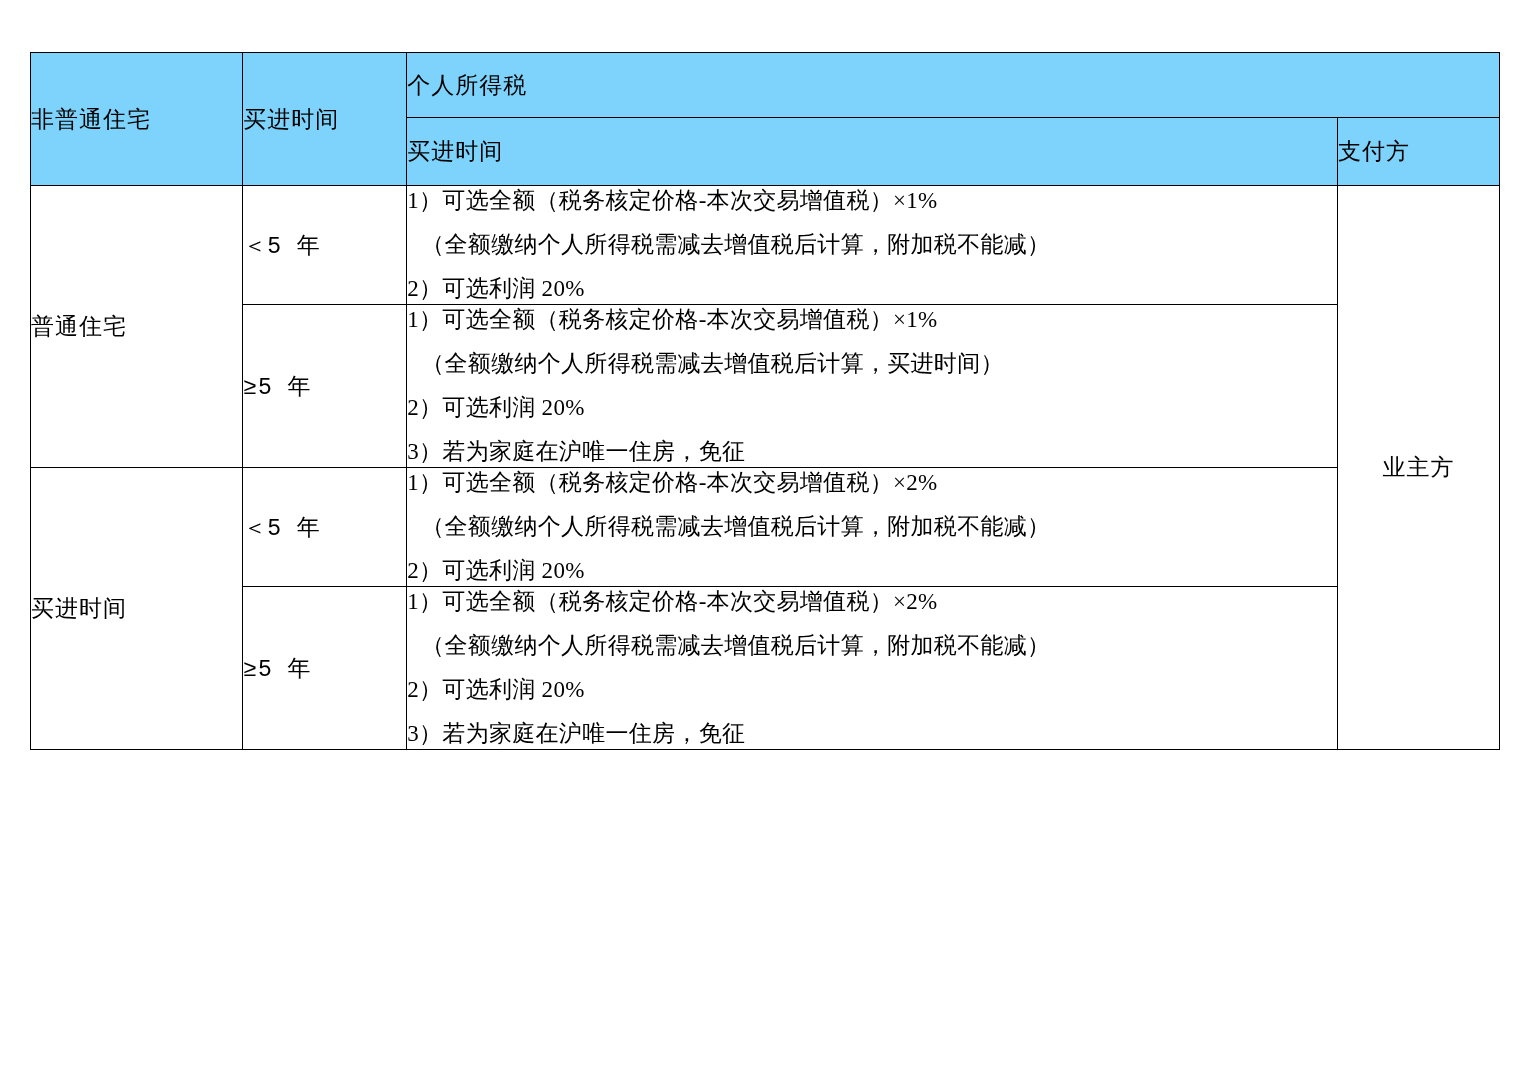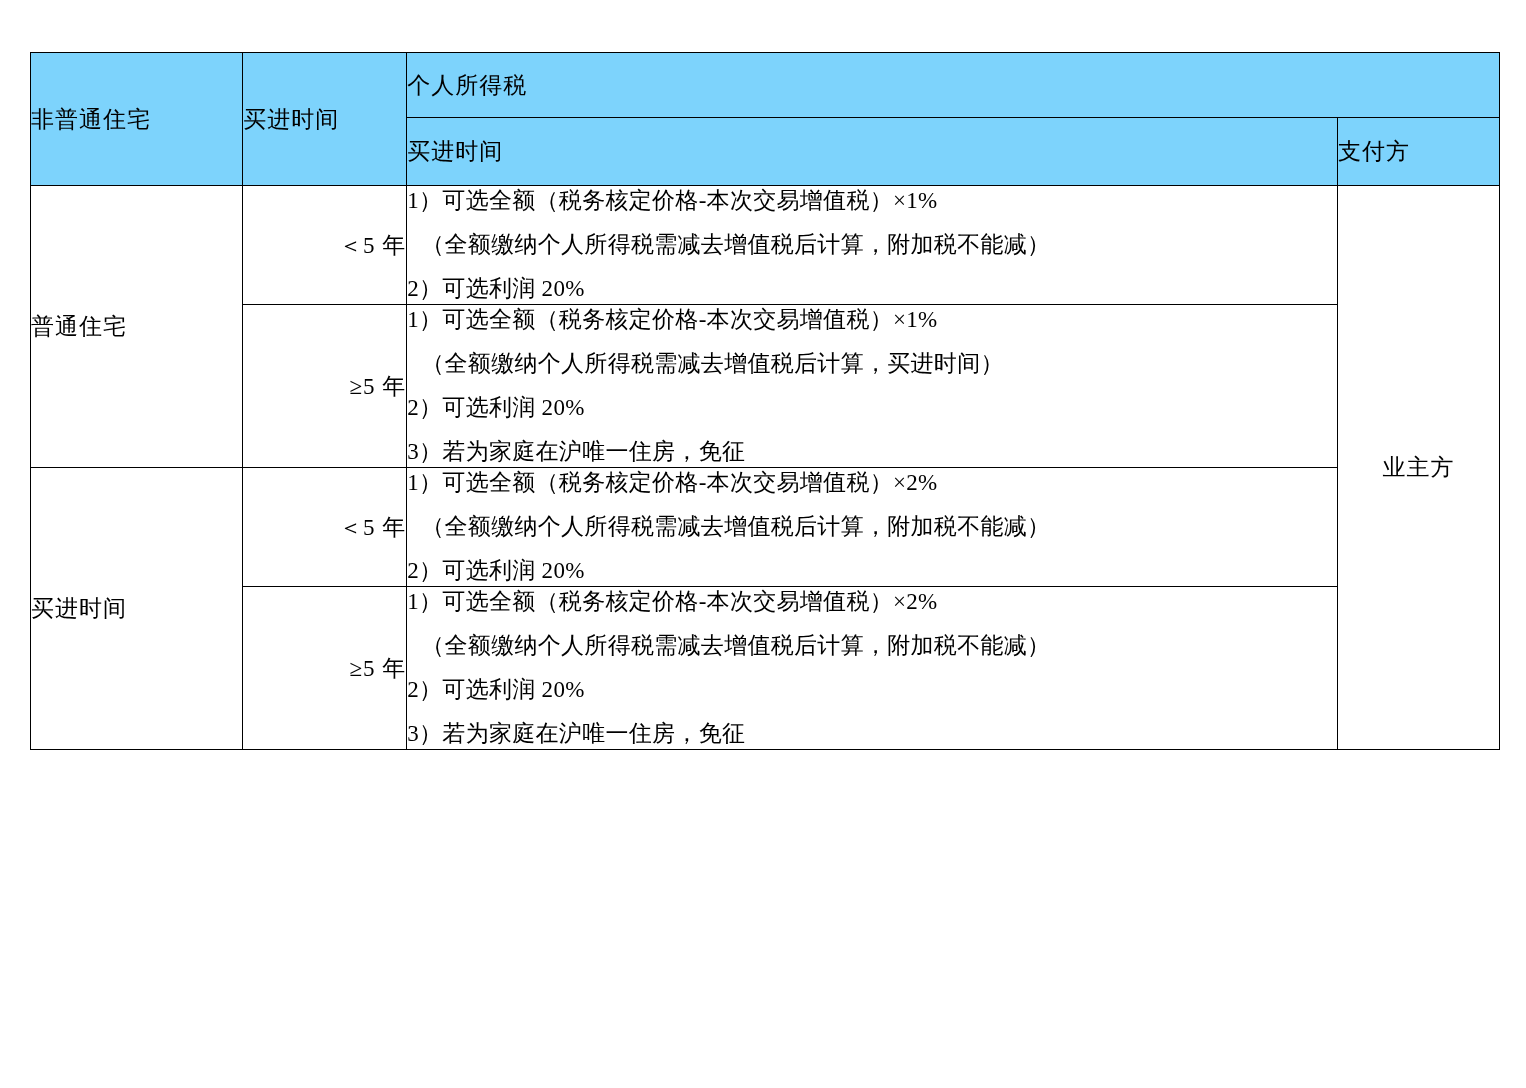--- a/index.html
+++ b/index.html
@@ -59,23 +59,24 @@
   }
   .hdr-sub {
     height: 66px;
   }
   .col-type { width: 212px; }
   .col-time { width: 164px; }
   .col-std  { width: 930px; }
   .col-payer{ width: 162px; }
 
   .cell-center {
-    text-align: right;
+    text-align: left;
     font-size: 24px;
     letter-spacing: 1px;
+    font-family: Liberation Mono, monospace;
   }
   .cell-type {
     text-align: left;
     padding-left: 18px;
     font-size: 24px;
     letter-spacing: 1px;
   }
   .cell-payer {
     text-align: center;
     font-size: 24px;

